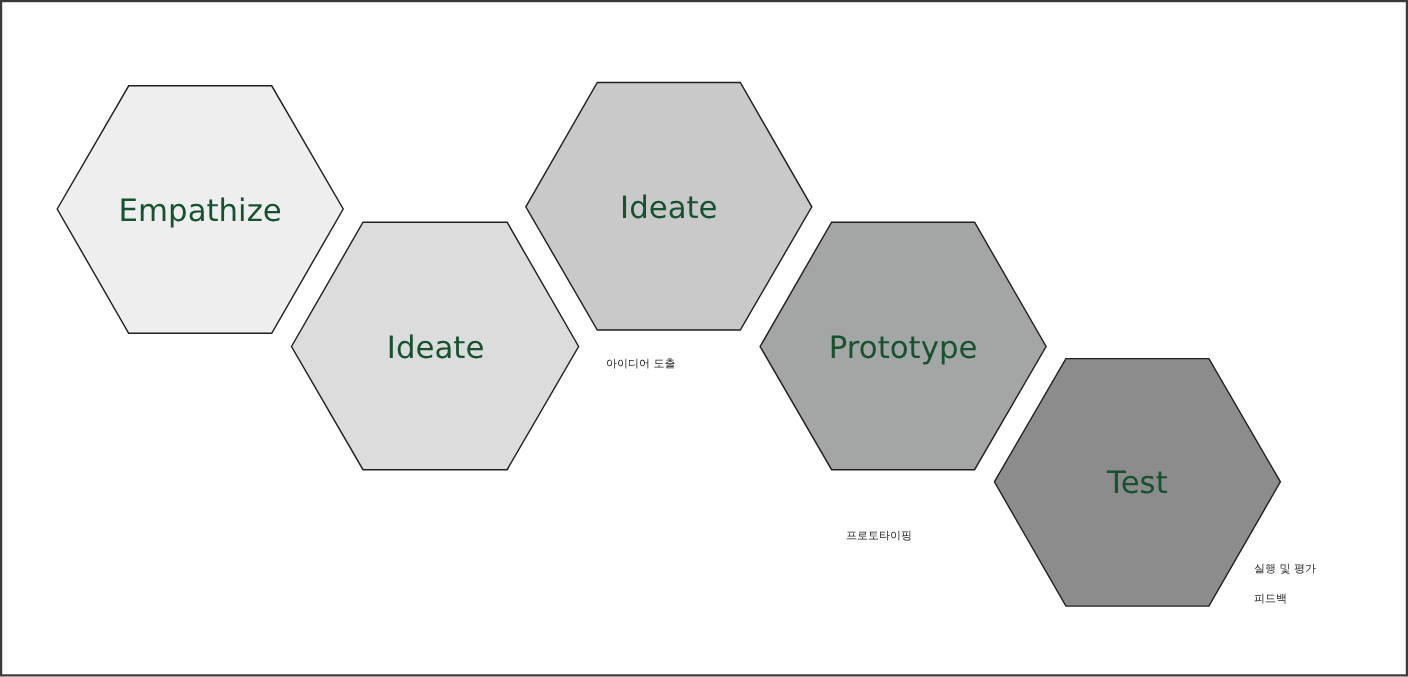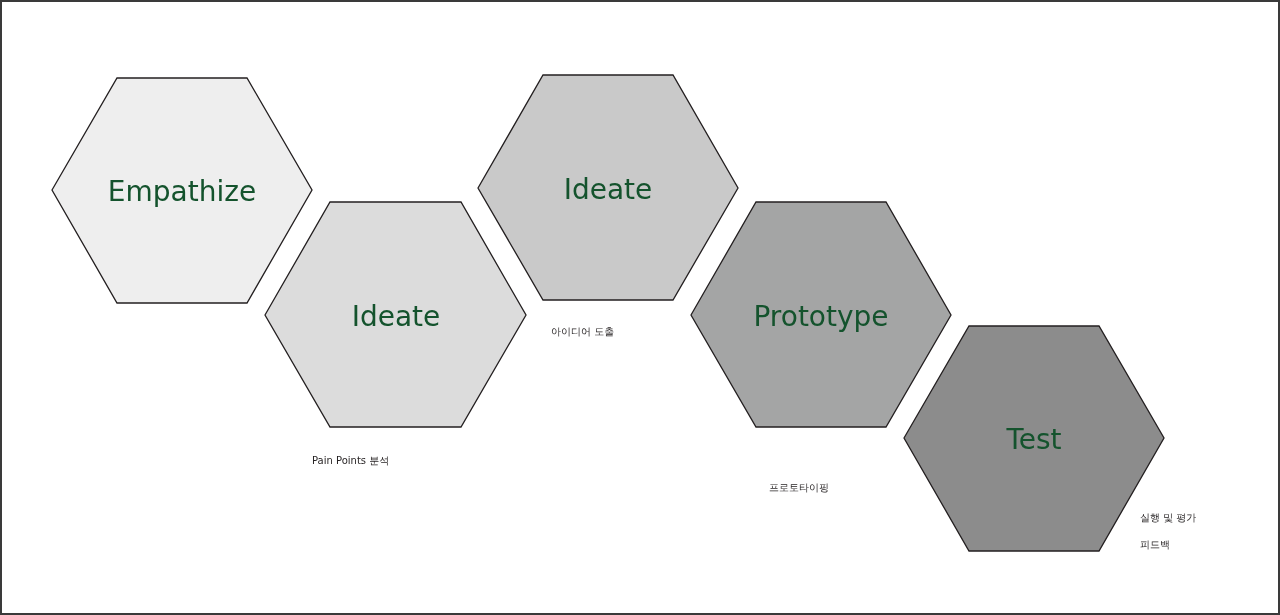--- a/index.html
+++ b/index.html
@@ -25,21 +25,20 @@
 
 <div class="hex-title" style="left:182px;top:191px;">Empathize</div>
 <div class="hex-title" style="left:396px;top:316px;">Ideate</div>
 <div class="hex-title" style="left:608px;top:189px;">Ideate</div>
 <div class="hex-title" style="left:821px;top:316px;">Prototype</div>
 <div class="hex-title" style="left:1034px;top:439px;">Test</div>
 
 <div class="desc" style="left:80px;top:338px;">
 </div>
 <div class="desc" style="left:312px;top:447px;">
-  <span>Pain Points 분석</span>
 </div>
 <div class="desc" style="left:551px;top:318px;">
   <span>아이디어 도출</span>
 </div>
 <div class="desc" style="left:769px;top:446px;margin-top:28px;">
   <span>프로토타이핑</span>
 </div>
 <div class="desc" style="left:1140px;top:504px;">
   <span>실행 및 평가</span>
   <span>피드백</span>

